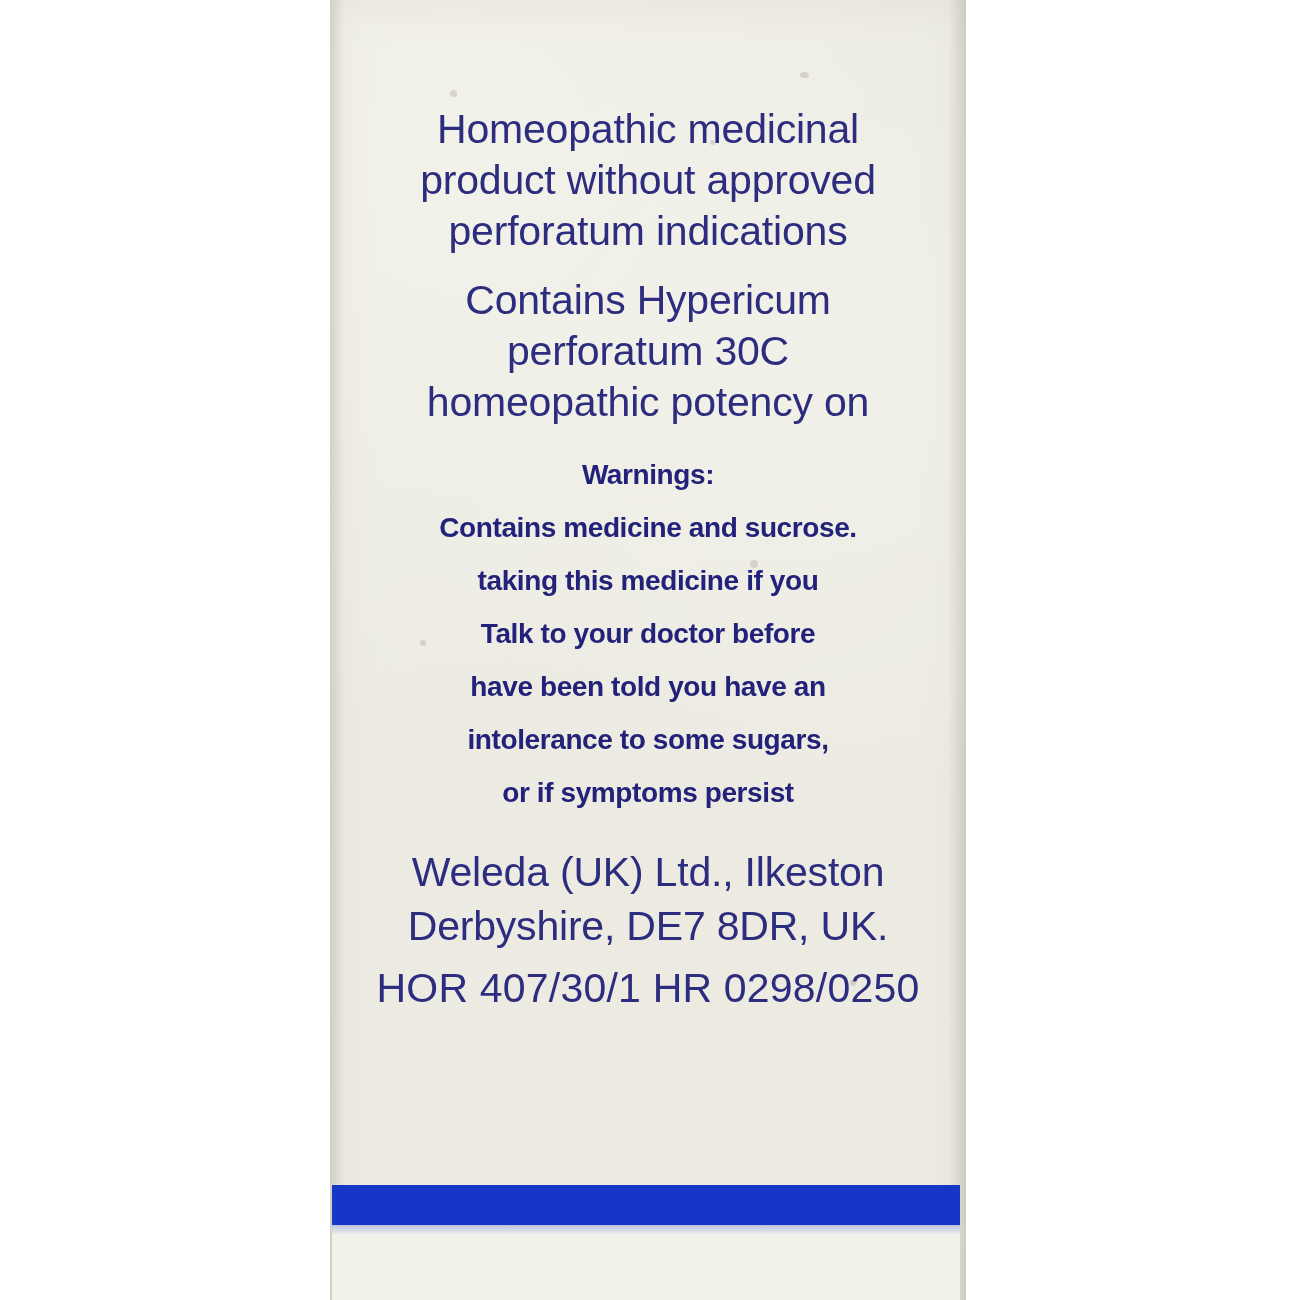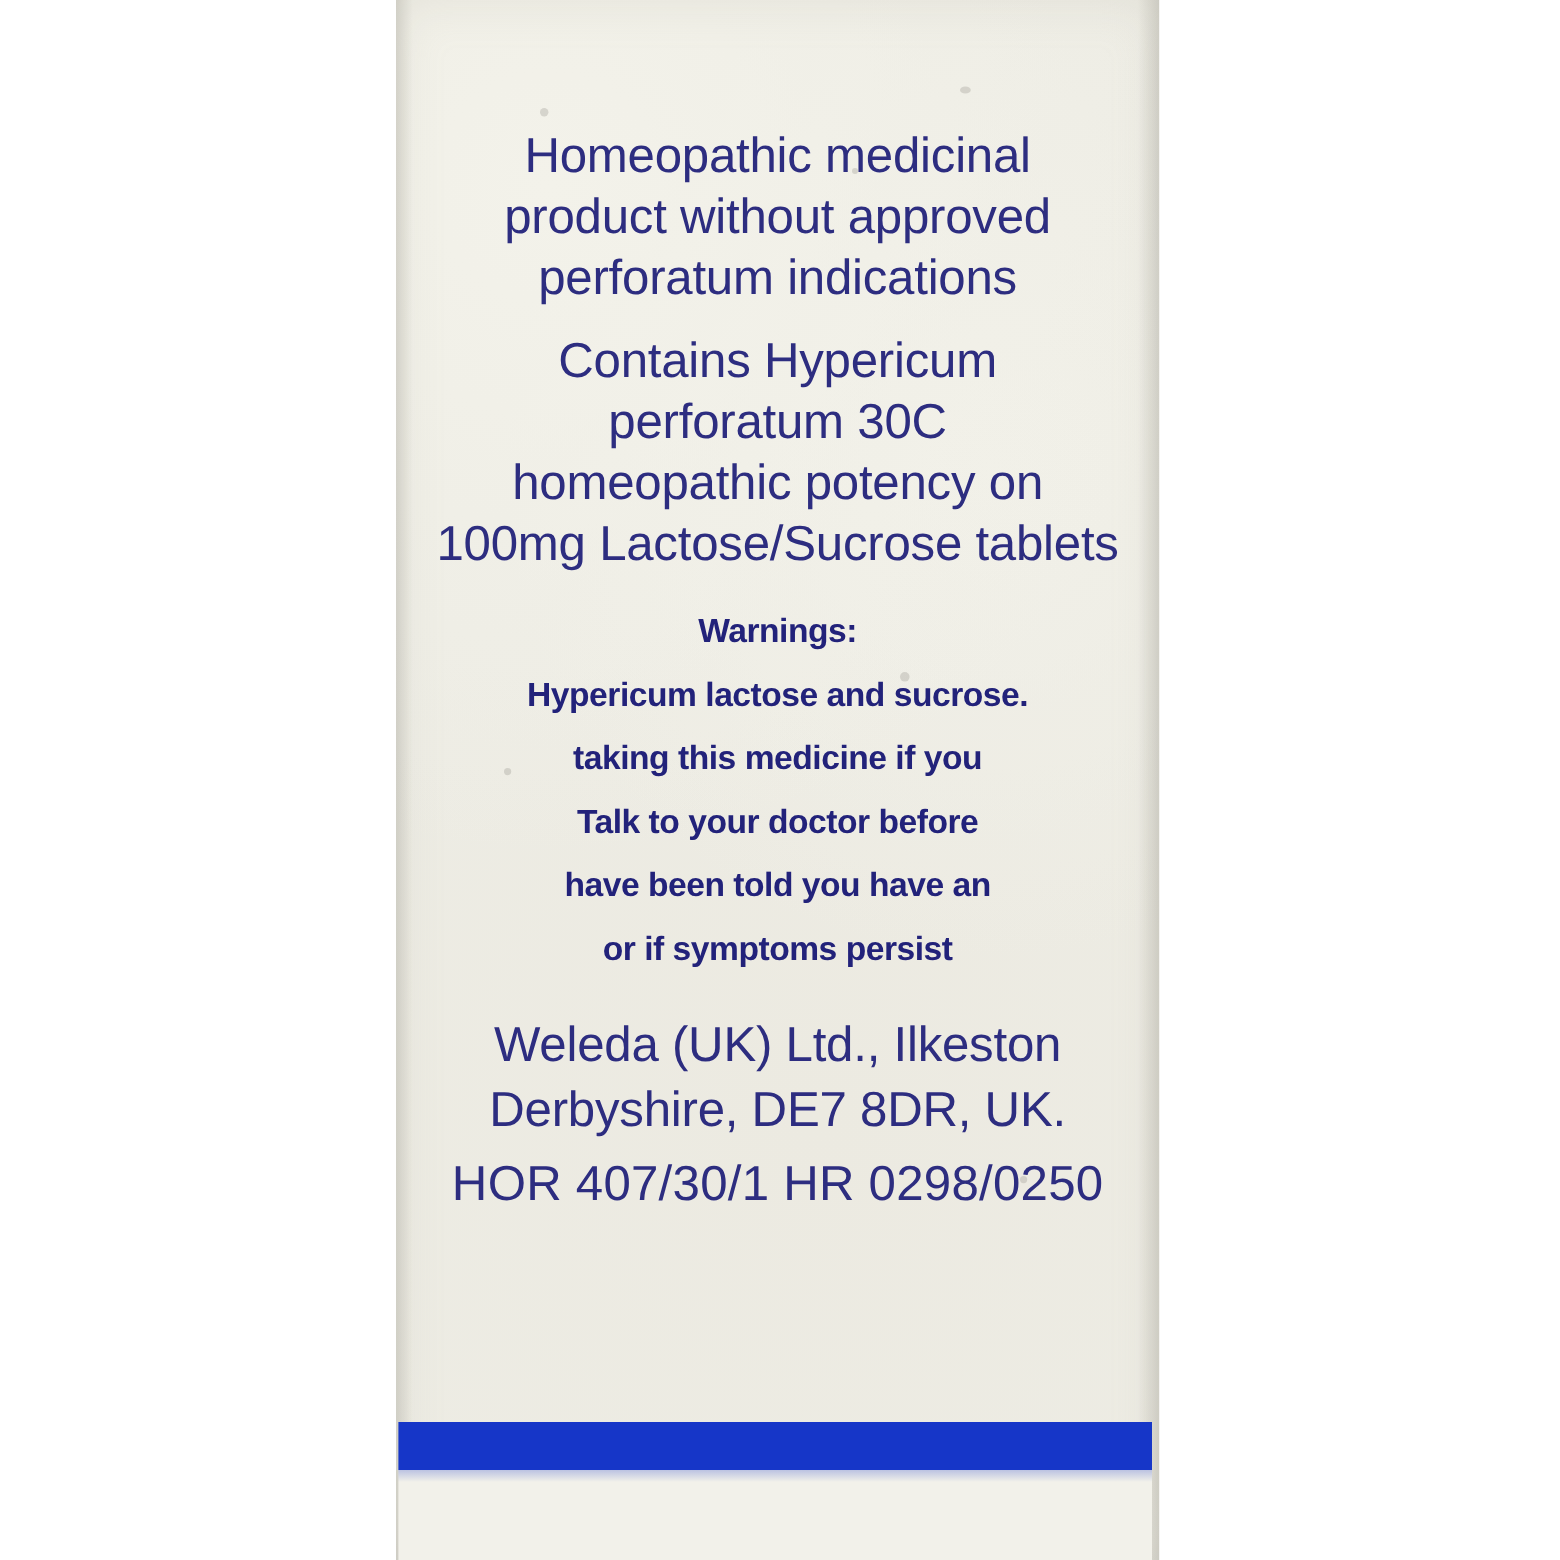--- a/index.html
+++ b/index.html
@@ -161,30 +161,30 @@
       <div class="block para-intro">
         <span class="line">Homeopathic medicinal</span>
         <span class="line">product without approved</span>
         <span class="line">perforatum indications</span>
       </div>
 
       <div class="block para-contains">
         <span class="line">Contains Hypericum</span>
         <span class="line">perforatum 30C</span>
         <span class="line">homeopathic potency on</span>
-        <span class="line">100mg Lactose/Sucrose tablets</span>
       </div>
 
 
       <div class="block para-warning">
         <span class="line warn-title">Warnings:</span>
-        <span class="line">Hypericum lactose and sucrose.</span>
+        <span class="line">Contains medicine and sucrose.</span>
         <span class="line">taking this medicine if you</span>
         <span class="line">Talk to your doctor before</span>
         <span class="line">have been told you have an</span>
+        <span class="line">intolerance to some sugars,</span>
         <span class="line">or if symptoms persist</span>
       </div>
 
       <div class="block para-address">
         <span class="line">Weleda (UK) Ltd., Ilkeston</span>
         <span class="line">Derbyshire, DE7 8DR, UK.</span>
       </div>
 
       <div class="block para-codes">
         <span class="line">HOR 407/30/1  HR 0298/0250</span>

